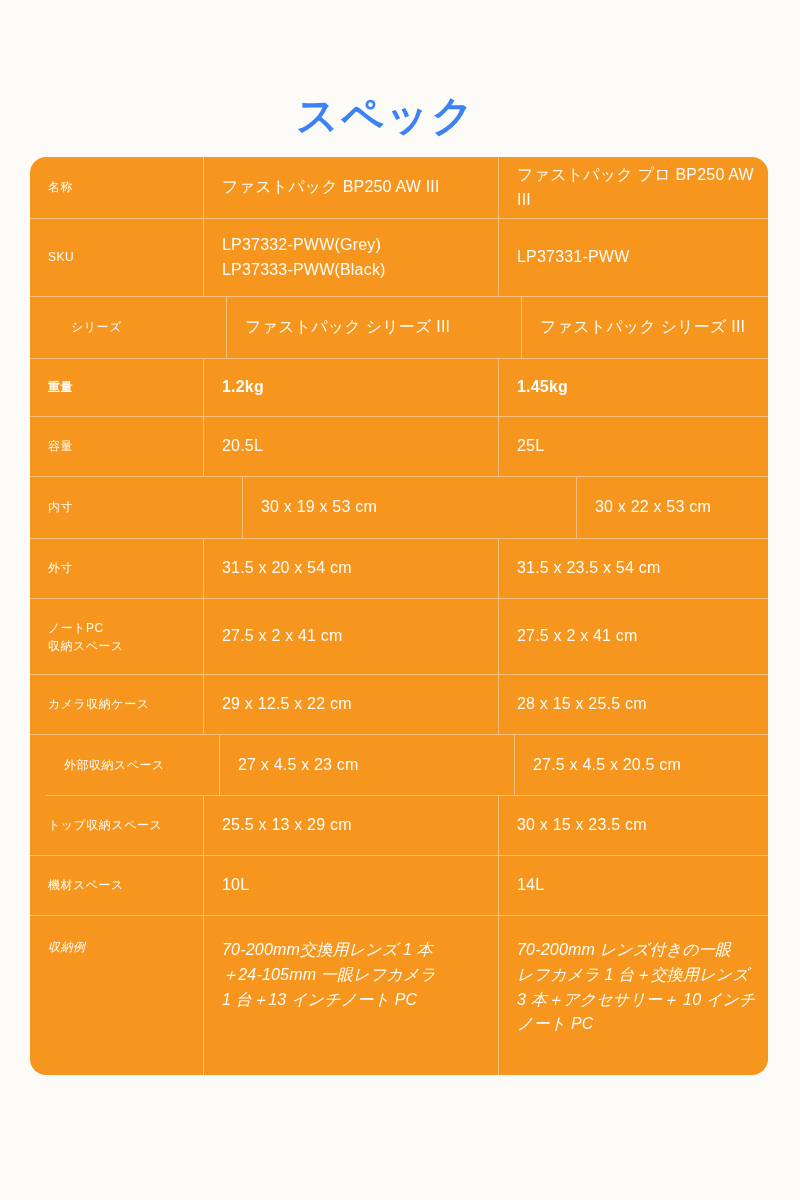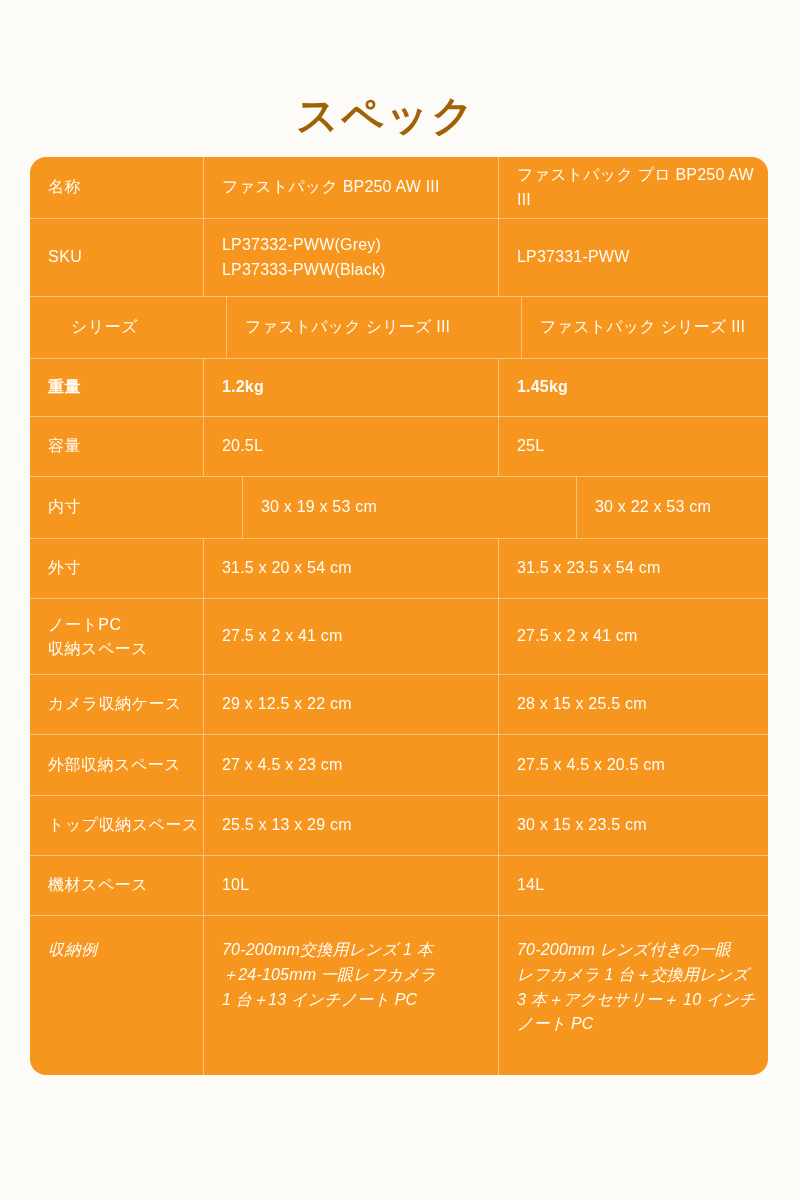--- a/index.html
+++ b/index.html
@@ -18,21 +18,21 @@
 
   #page-title {
     position: absolute;
     top: 62px;
     left: 0;
     width: 772px;
     text-align: center;
     font-size: 42px;
     font-weight: 700;
     letter-spacing: 2px;
-    color: #a16207;
+    color: #3b82f6;
     line-height: 1.25;
   }
 
   #spec-table {
     position: absolute;
     left: 30px;
     top: 157px;
     width: 738px;
     background: #f7961e;
     border-radius: 16px;
@@ -56,21 +56,21 @@
     color: #fffdf8;
     display: flex;
     align-items: center;
     padding: 0 0 0 18px;
     line-height: 1.55;
   }
 
   .cell-label {
     width: 173px;
     flex: 0 0 173px;
-    font-size: 16px;
+    font-size: 12px;
     letter-spacing: 0.5px;
   }
 
   .cell-value {
     width: 295px;
     flex: 0 0 295px;
     font-size: 16px;
     border-left: 1px solid rgba(255,255,255,0.42);
     letter-spacing: 0.2px;
   }
@@ -83,21 +83,21 @@
   
   .r-name   { height: 62px; }
   .r-sku    { height: 78px; }
   .r-series { height: 62px; padding-left: 23px; }
   .r-weight { height: 58px; font-weight: bold; }
   .r-vol    { height: 60px; }
   .r-inner  { height: 62px; gap: 39px; }
   .r-outer  { height: 60px; }
   .r-laptop { height: 76px; }
   .r-camera { height: 60px; justify-content: flex-end; }
-  .r-ext    { height: 61px; }
+  .r-ext    { height: 61px; margin-left: 16px; }
   .r-top    { height: 60px; }
   .r-gear   { height: 60px; }
   .r-example{ height: 159px; font-style: italic; }
 
   
   .r-example .cell { align-items: flex-start; padding-top: 22px; }
   .r-example .cell-label { padding-top: 22px; }
 
   .cell .stack {
     display: block;

